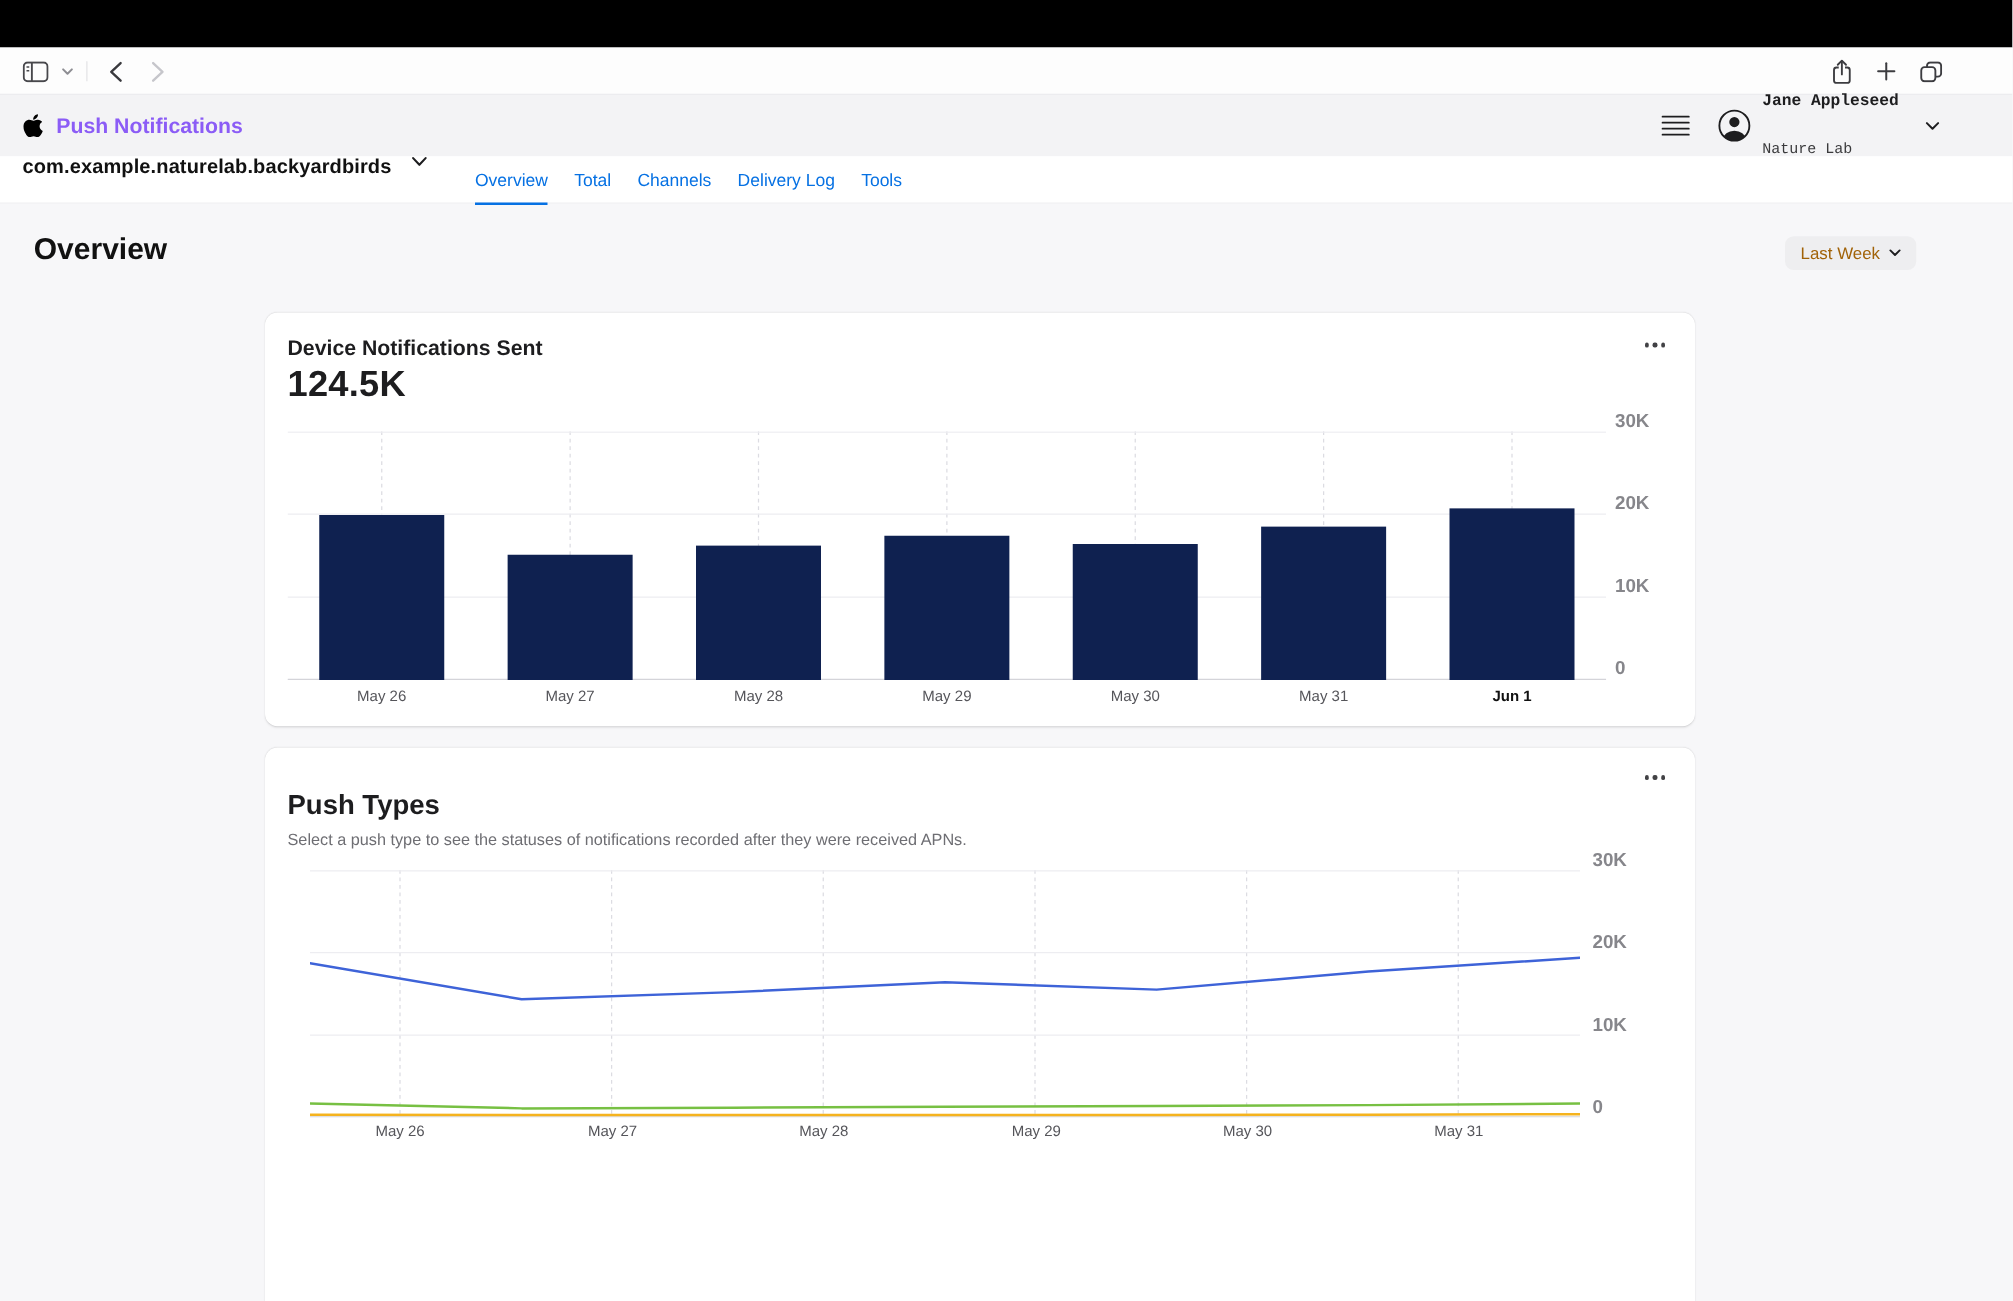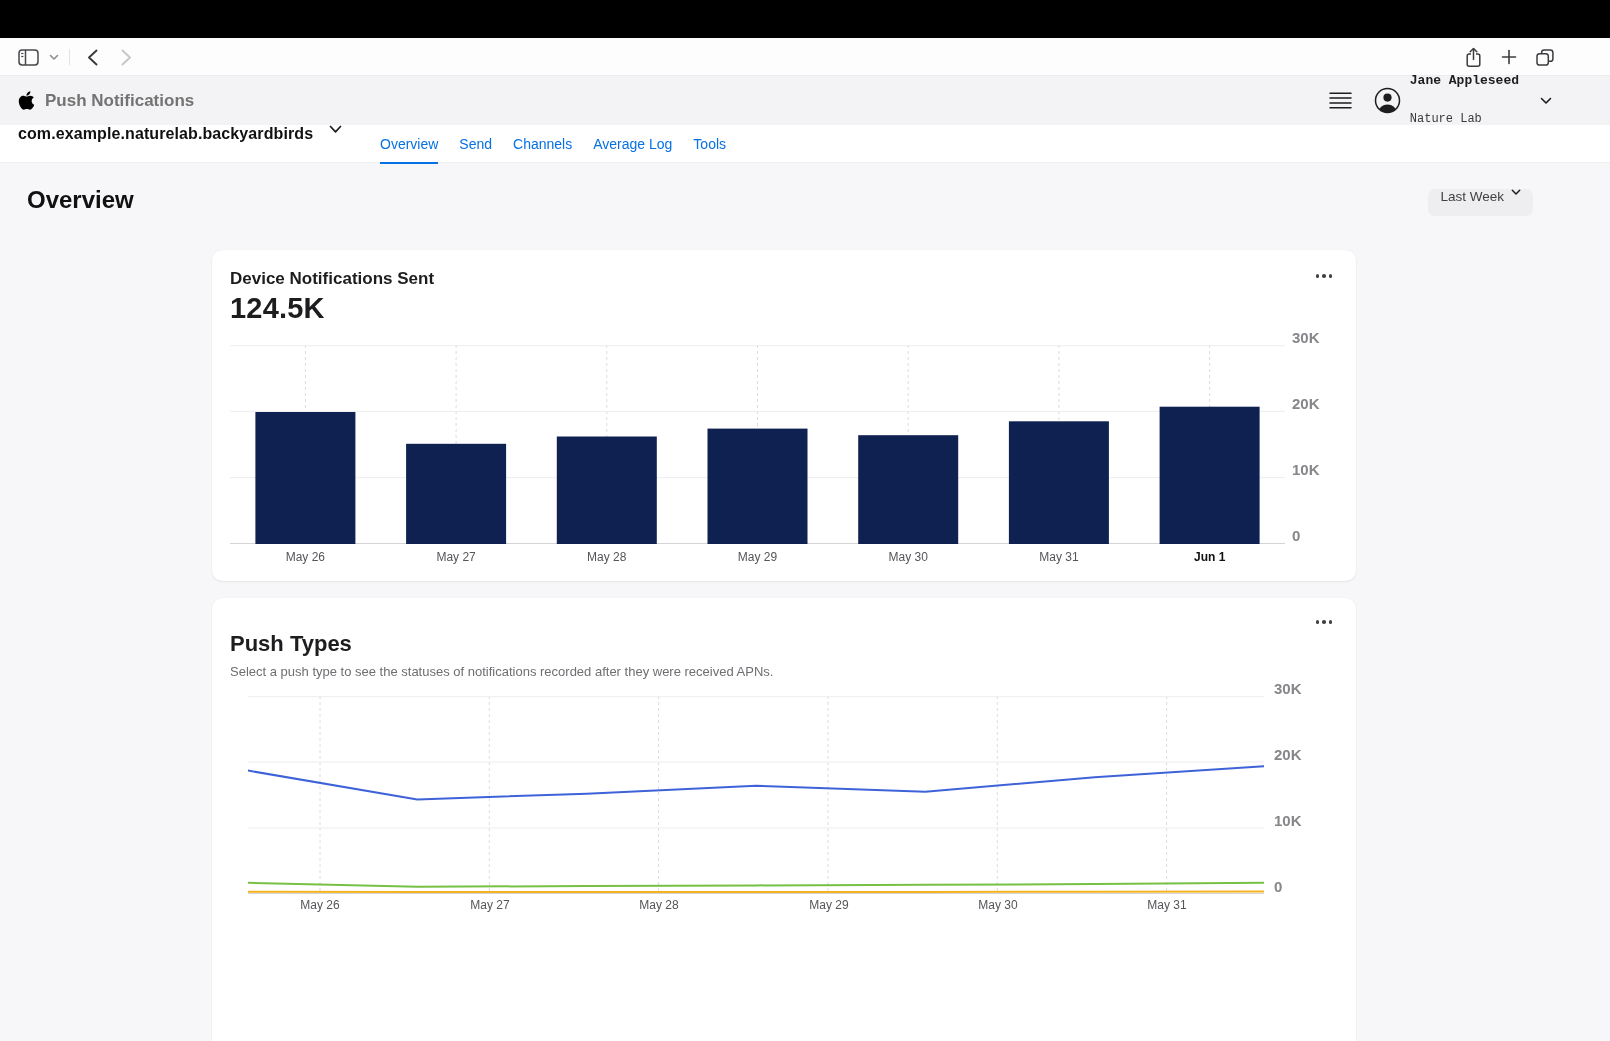--- a/index.html
+++ b/index.html
@@ -21,41 +21,41 @@
   .url-field { left:463px; top:42px; width:640px; height:30px; background:#fff; border:1px solid #e9e9ec;
     border-radius:9px; display:flex; align-items:center; justify-content:center; box-shadow:0 0 1.5px rgba(0,0,0,.05); }
   .url-center { display:flex; align-items:center; gap:6px; font-size:13px; color:#45454a; }
   .url-reader { position:absolute; left:9px; top:6px; }
   .url-reload { position:absolute; right:8px; top:6px; }
   .tb-right { right:56px; top:0; height:38px; display:flex; align-items:center; gap:19px; }
 
   
   .app-header { left:0; top:76px; width:1610px; height:49px; background:#f3f3f5; }
   .hdr-left { left:18px; top:0; height:49px; display:flex; align-items:center; gap:10px; }
-  .app-title { font-size:17px; font-weight:700; color:#737373; }
+  .app-title { font-size:17px; font-weight:700; color:#8b5cf6; }
   .hdr-right { right:58px; top:0; height:49px; display:flex; align-items:center; }
   .menu-btn { margin-right:22px; display:flex; align-items:center; }
   .account { display:flex; align-items:center; gap:9px; cursor:default;font-family:Liberation Mono, monospace; }
   .acct-text { display:flex; flex-direction:column; line-height:1.15; }
   .acct-name { font-size:13px; font-weight:700; color:#1d1d1f; }
   .acct-org { font-size:12px; color:#3a3a3c;margin-top:24px; }
   .acct-chevron { margin-left:12px; }
 
   
   .nav-row { left:0; top:125px; width:1610px; height:38px; background:#fff; border-bottom:1px solid #efeff2; }
   .bundle { left:18px; top:0; height:38px; display:flex; align-items:flex-start; gap:16px; }
   .bundle-id { font-size:16px; font-weight:700; color:#111; letter-spacing:.1px; }
   .tabs { left:380px; top:0; height:38px; display:flex; gap:21px; }
   .tab { position:relative; height:38px; display:flex; align-items:center; font-size:14px; color:#0671e3; cursor:default; }
   .tab.active::after { content:""; position:absolute; left:0; right:0; bottom:-1px; height:2px; background:#0671e3; }
 
   
   .page-title { left:27px; top:186px; font-size:24px; font-weight:700; color:#111; }
   .period-btn { right:77px; top:189px; height:27px; padding:0 12px; background:#eeeef0; border-radius:7px;
-    display:flex; gap:7px; font-size:13.5px; color:#404040; }
+    display:flex; align-items:center; gap:7px; font-size:13.5px; color:#a16207; }
 
   
   .card { background:#fff; border-radius:10px; box-shadow:0 1px 2px rgba(0,0,0,.07), 0 0 1px rgba(0,0,0,.10); }
   .card1 { left:212px; top:250px; width:1144px; height:331px; }
   .card2 { left:212px; top:598px; width:1144px; height:470px; }
   .ellipsis { display:flex; gap:3px; align-items:center; }
   .ellipsis i { width:3.5px; height:3.5px; border-radius:50%; background:#424245; }
 
   .c1-title { left:18px; top:19px; font-size:17px; font-weight:700; }
   .c1-total { left:18px; top:42px; font-size:29px; font-weight:700; letter-spacing:.2px; }
@@ -226,23 +226,23 @@
   <div class="abs bundle">
     <span class="bundle-id">com.example.naturelab.backyardbirds</span>
     <span style="display:flex;">
       <svg width="13" height="9" viewBox="0 0 13 9">
           <path d="M1.5 1.5 L6.5 6.8 L11.5 1.5" fill="none" stroke="#1d1d1f" stroke-width="1.7" stroke-linecap="round" stroke-linejoin="round"></path>
         </svg>
     </span>
   </div>
   <div class="abs tabs">
     <span class="tab active">Overview</span>
-    <span class="tab">Send</span>
+    <span class="tab">Total</span>
     <span class="tab">Channels</span>
-    <span class="tab">Average Log</span>
+    <span class="tab">Delivery Log</span>
     <span class="tab">Tools</span>
   </div>
 </div>
 
 <h1 class="abs page-title">Overview</h1>
 <div class="abs period-btn">
   <span>Last Week</span>
   <span style="display:flex;">
     <svg width="10" height="7" viewBox="0 0 10 7">
         <path d="M1.3 1.3 L5 5 L8.7 1.3" fill="none" stroke="#1d1d1f" stroke-width="1.5" stroke-linecap="round" stroke-linejoin="round"></path>

